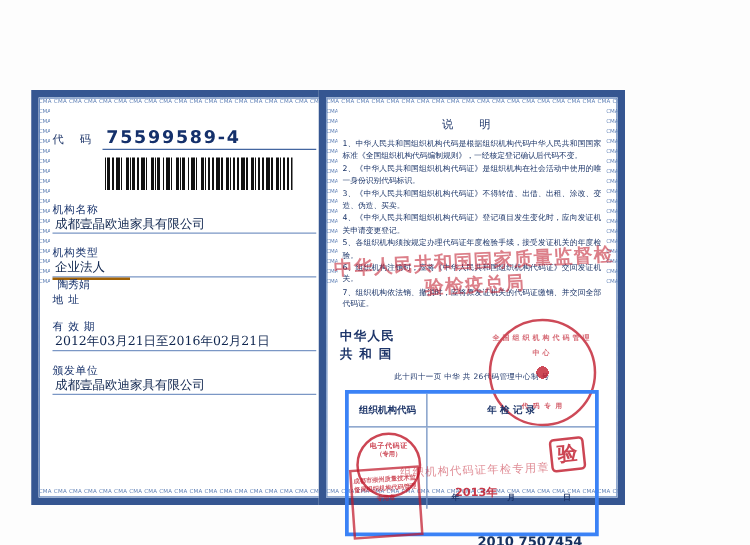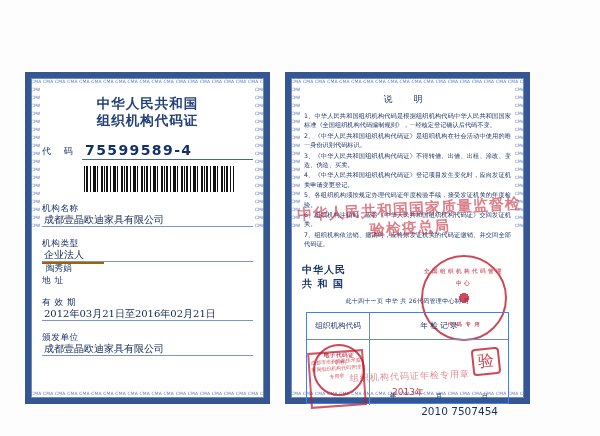--- a/index.html
+++ b/index.html
@@ -14,21 +14,21 @@
     position:absolute;left:0;top:0;width:600px;height:436px;
     background:#fdfdfd;
   }
   
   .page{
     position:absolute;
     background:#ffffff;
     box-sizing:border-box;
   }
   #page-left{left:25px;top:72px;width:245px;height:332px;}
-  #page-right{left:285px;top:72px;width:245px;height:332px;}
+  #page-right{left:255px;top:72px;width:245px;height:332px;}
 
   .ornament-border{
     position:absolute;left:0;top:0;right:0;bottom:0;
     border:6px solid #2b4e8c;
     box-sizing:border-box;
     background:
       repeating-linear-gradient(45deg,rgba(43,78,140,.30) 0 2px,rgba(255,255,255,0) 2px 5px);
     opacity:.95;
   }
   .ornament-inner{
@@ -215,24 +215,25 @@
   }
   .valid-note{
     margin-top:6px;
     text-align:center;
     font-size:6px;
     color:#1d3569;
     letter-spacing:.3px;
   }
   .inspect-box{
     margin:6px 4px 0 4px;
-    border:1px solid #3b82f6;
-    height:92px;
+    border:3px solid #3b82f6;
+    height:117px;
     position:relative;
     box-sizing:border-box;
+    font-weight:bold;
   }
   .inspect-head{
     display:flex;
     border-bottom:1px solid #6d8dc0;
     height:26px;
   }
   .inspect-head .c1{
     width:62px;flex:none;
     border-right:1px solid #6d8dc0;
     font-size:7.6px;color:#1d3569;
@@ -349,24 +350,20 @@
 
   <div class="page" id="page-left">
     <div class="ornament-border"></div>
     <div class="ornament-inner"></div>
     <div class="cma-band top">CMA CMA CMA CMA CMA CMA CMA CMA CMA CMA CMA CMA CMA CMA CMA CMA CMA CMA CMA CMA CMA CMA CMA CMA CMA CMA</div>
     <div class="cma-band bottom">CMA CMA CMA CMA CMA CMA CMA CMA CMA CMA CMA CMA CMA CMA CMA CMA CMA CMA CMA CMA CMA CMA CMA CMA CMA CMA</div>
     <div class="cma-col left">CMA CMA CMA CMA CMA CMA CMA CMA CMA CMA CMA CMA CMA CMA CMA CMA CMA CMA</div>
     <div class="cma-col right">CMA CMA CMA CMA CMA CMA CMA CMA CMA CMA CMA CMA CMA CMA CMA CMA CMA CMA</div>
 
     <div class="content">
-      <div class="title">
-        <span>中华人民共和国</span>
-        <span class="l2">组织机构代码证</span>
-      </div>
 
       <div class="code-row">
         <div class="code-label">代 码</div>
         <div class="code-value">75599589-4</div>
       </div>
 
       <div class="barcode"></div>
 
       <div class="field">
         <div class="flabel">机构名称</div>

